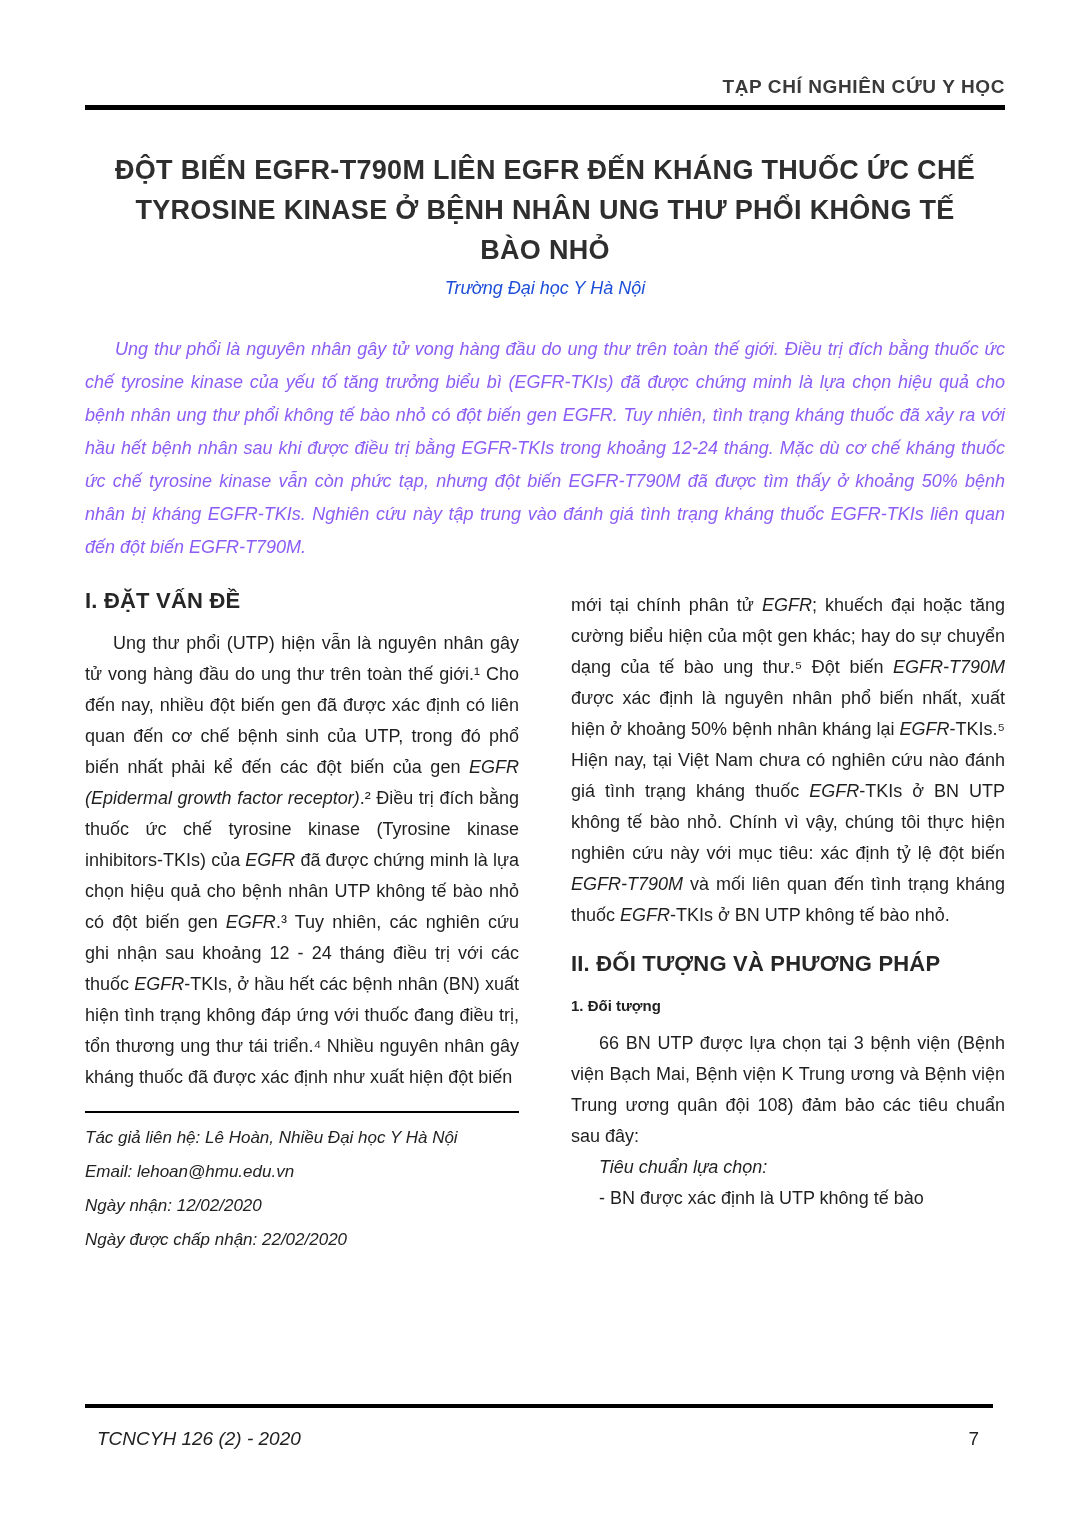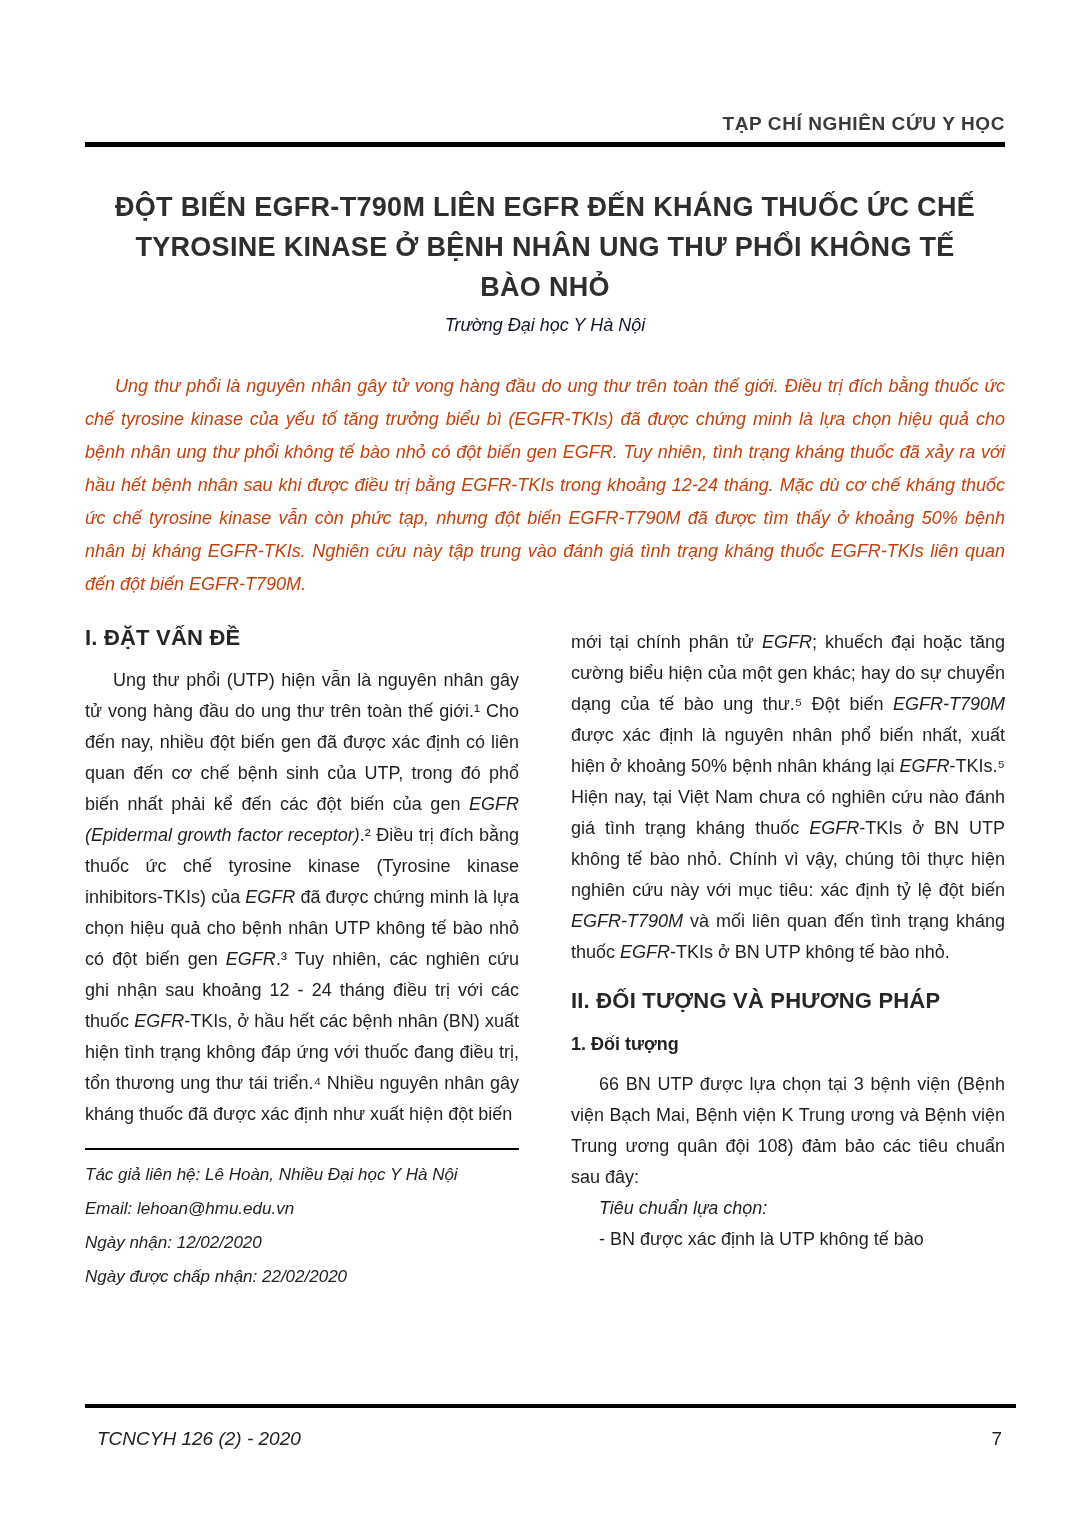--- a/index.html
+++ b/index.html
@@ -4,62 +4,62 @@
 <style>
   * { margin: 0; padding: 0; box-sizing: border-box; }
   html, body { background: #ffffff; }
   body {
     width: 1090px; height: 1514px;
     position: relative;
     font-family: "Liberation Sans", sans-serif;
     color: #1f1f1f;
     overflow: hidden;
   }
-  .page { padding: 0 85px; margin-top: 37px; }
+  .page { padding: 0 85px; }
 
   .header { display: flex; justify-content: flex-end; padding-top: 76px; }
   .journal-name { font-size: 19px; font-weight: bold; color: #3a3a3a; letter-spacing: 0.6px; }
   .header-rule { height: 5px; background: #000; margin-top: 7px; }
 
   .title {
     margin: 40px auto 0 auto; max-width: 880px;
     text-align: center; font-size: 27px; font-weight: bold;
     color: #2e2e2e; line-height: 40px; letter-spacing: 0.3px;
   }
   .authors { text-align: center; font-size: 19px; font-weight: bold; color: #222; margin-top: 26px; }
   .mail { font-size: 13px; vertical-align: super; font-weight: normal; margin: 0 1px; }
-  .affiliation { text-align: center; font-size: 18px; font-style: italic; color: #0f172a; margin-top: 8px; }
+  .affiliation { text-align: center; font-size: 18px; font-style: italic; color: #1d4ed8; margin-top: 8px; }
 
   .abstract {
     margin-top: 34px; font-size: 18px; font-style: italic;
-    line-height: 33px; text-align: justify; text-indent: 30px; color: #c2410c;
+    line-height: 33px; text-align: justify; text-indent: 30px; color: #8b5cf6;
   }
   .keywords { margin-top: 28px; font-size: 18px; font-weight: bold; color: #1d1d1d; }
 
   .columns { display: flex; gap: 52px; margin-top: 24px; }
   .col { flex: 1 1 0; min-width: 0; }
 
   .section-heading { font-size: 22px; font-weight: bold; color: #262626; letter-spacing: 0.2px; }
   .section-heading.s2 { margin-top: 20px; }
-  .subsection { font-size: 18px; font-weight: bold; color: #1f1f1f; margin-top: 20px; }
+  .subsection { font-size: 15px; font-weight: bold; color: #1f1f1f; margin-top: 20px; }
 
   .body-para {
     margin-top: 14px; font-size: 18px; line-height: 31px;
     text-align: justify; text-indent: 28px; color: #1f1f1f;
   }
   .body-para.no-indent { text-indent: 0; margin-top: 0; padding-top: 2px; }
   .body-para.italic { font-style: italic; }
   .body-para.tight { margin-top: 0; }
 
   .footnote { margin-top: 18px; }
   .footnote-rule { height: 2px; background: #000; width: 100%; }
   .footnote p { font-size: 17px; font-style: italic; line-height: 34px; color: #222; }
   .footnote p:first-of-type { margin-top: 8px; }
 
-  .footer { position: absolute; left: 85px; right: 74px; top: 1404px; }
+  .footer { position: absolute; left: 85px; right: 97px; top: 1404px; }
   .footer-rule { height: 4px; background: #000; }
   .footer-row { display: flex; justify-content: space-between; align-items: baseline; margin-top: 20px; padding: 0 14px 0 12px; }
   .footer-ref { font-size: 19px; font-style: italic; color: #222; }
   .footer-page { font-size: 19px; color: #222; }
 </style>
 </head>
 <body>
 
 <div class="page">
 

